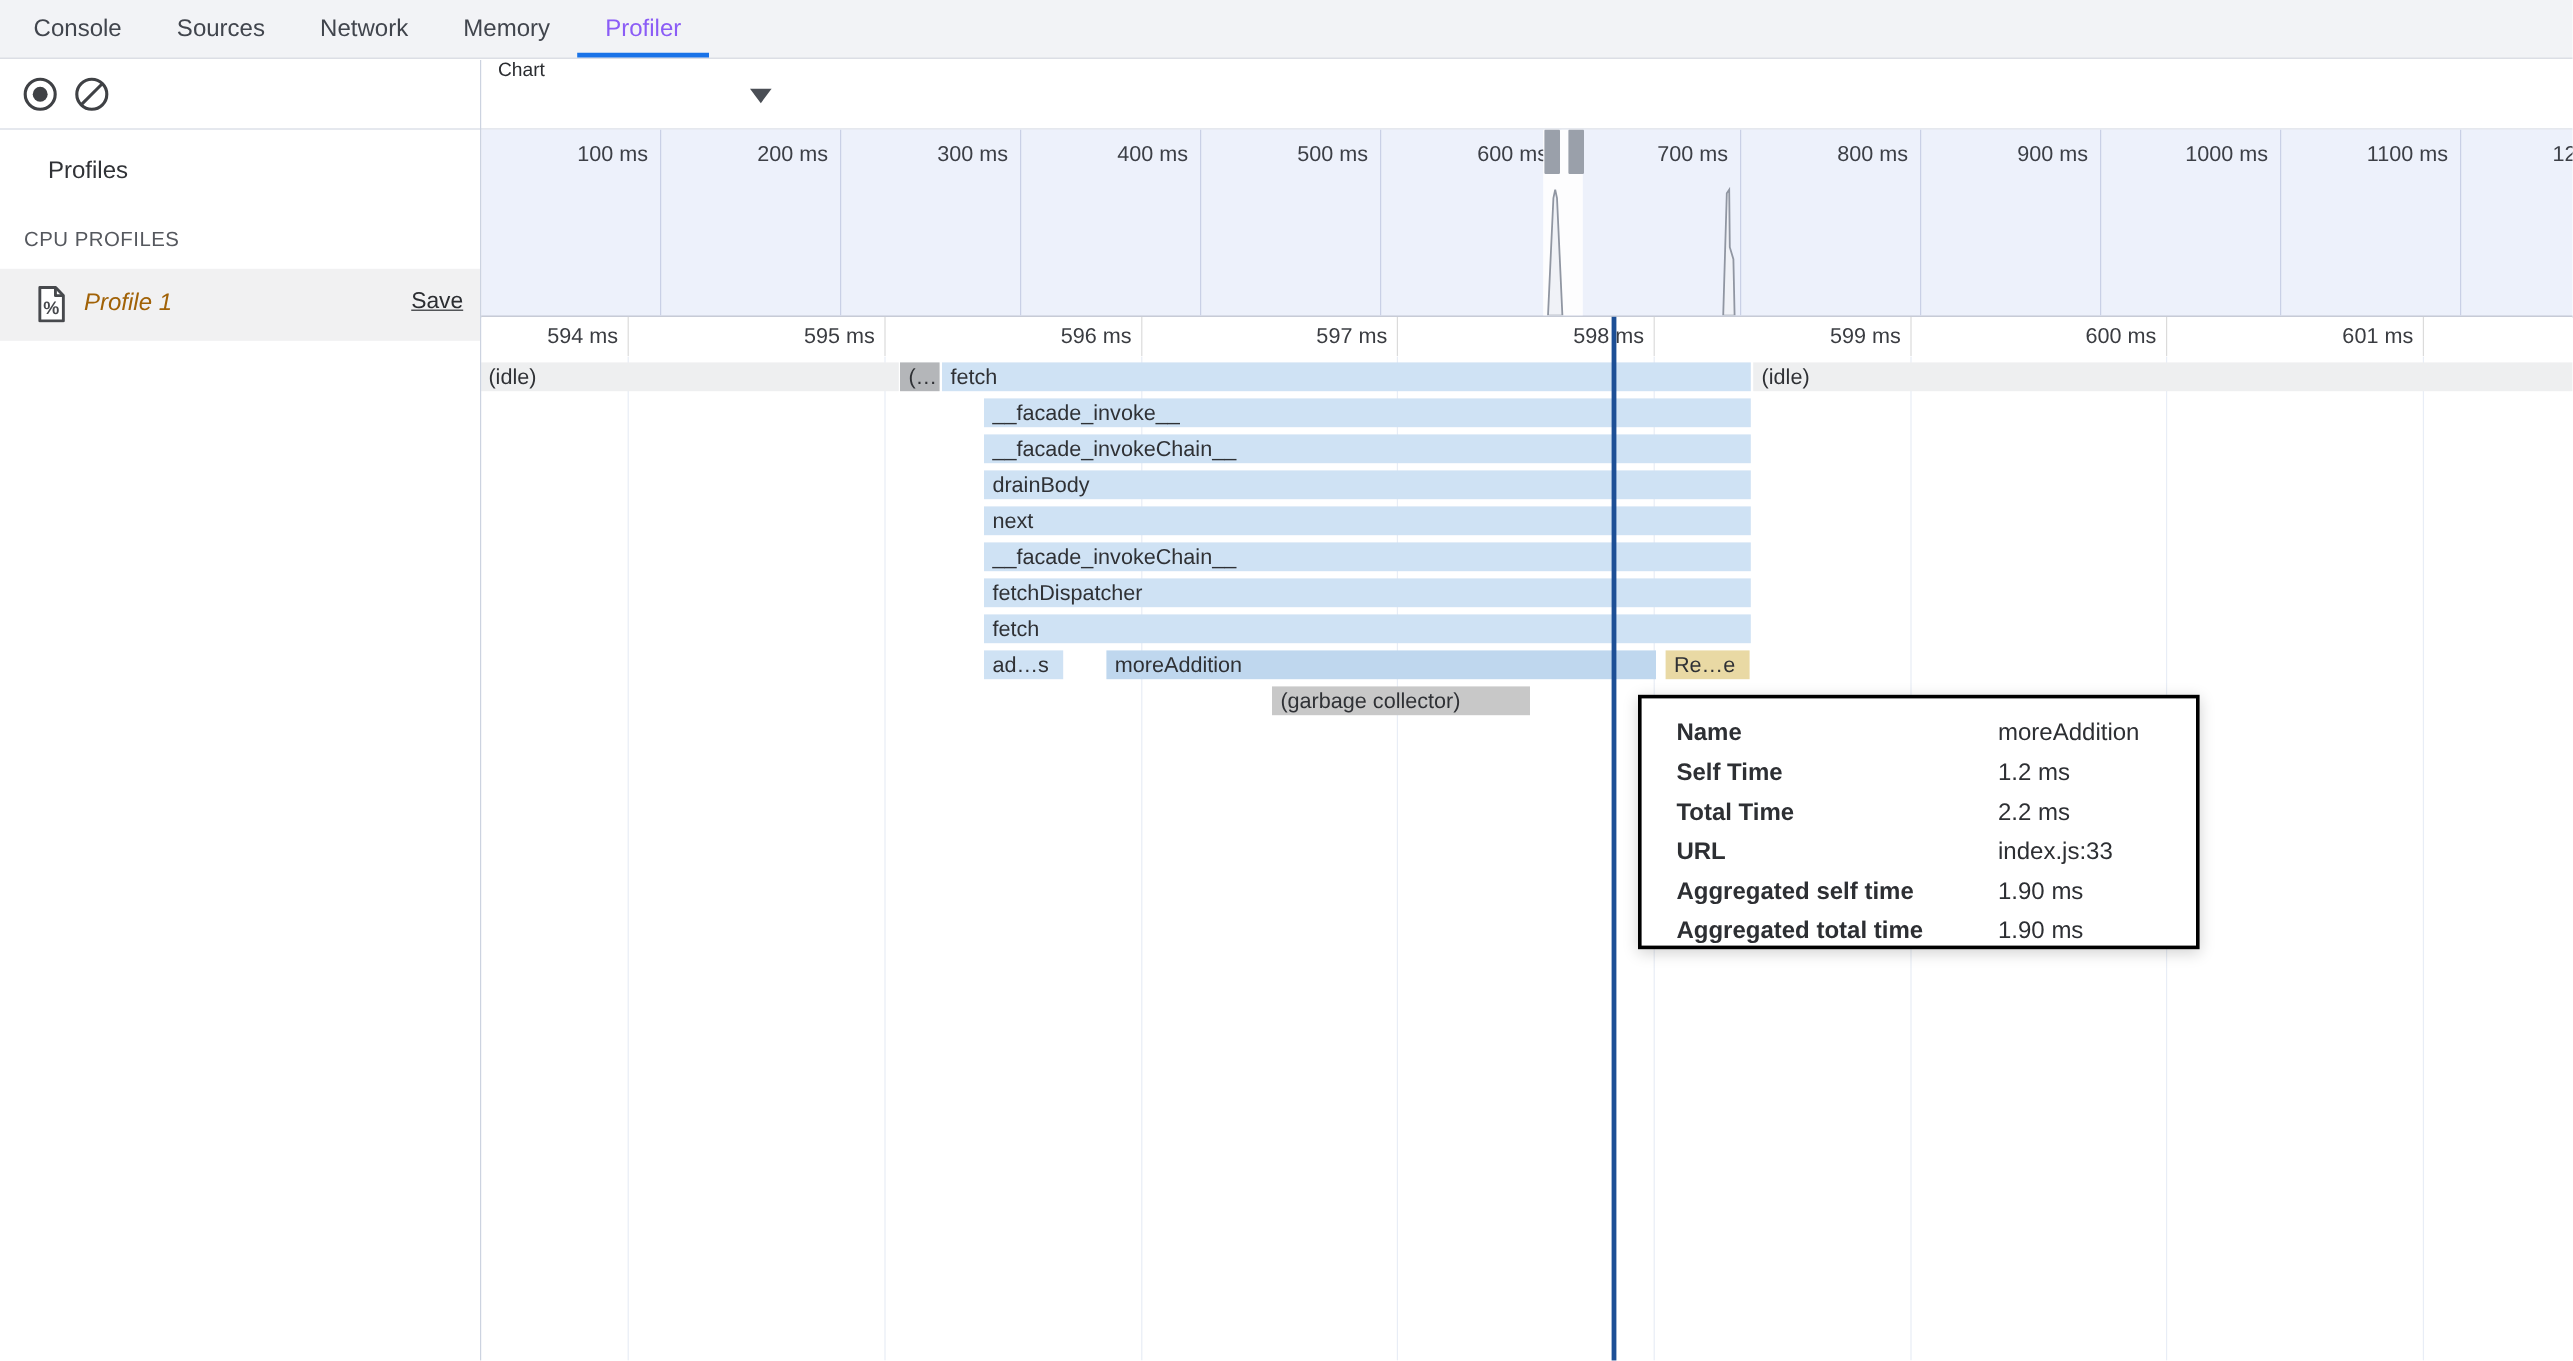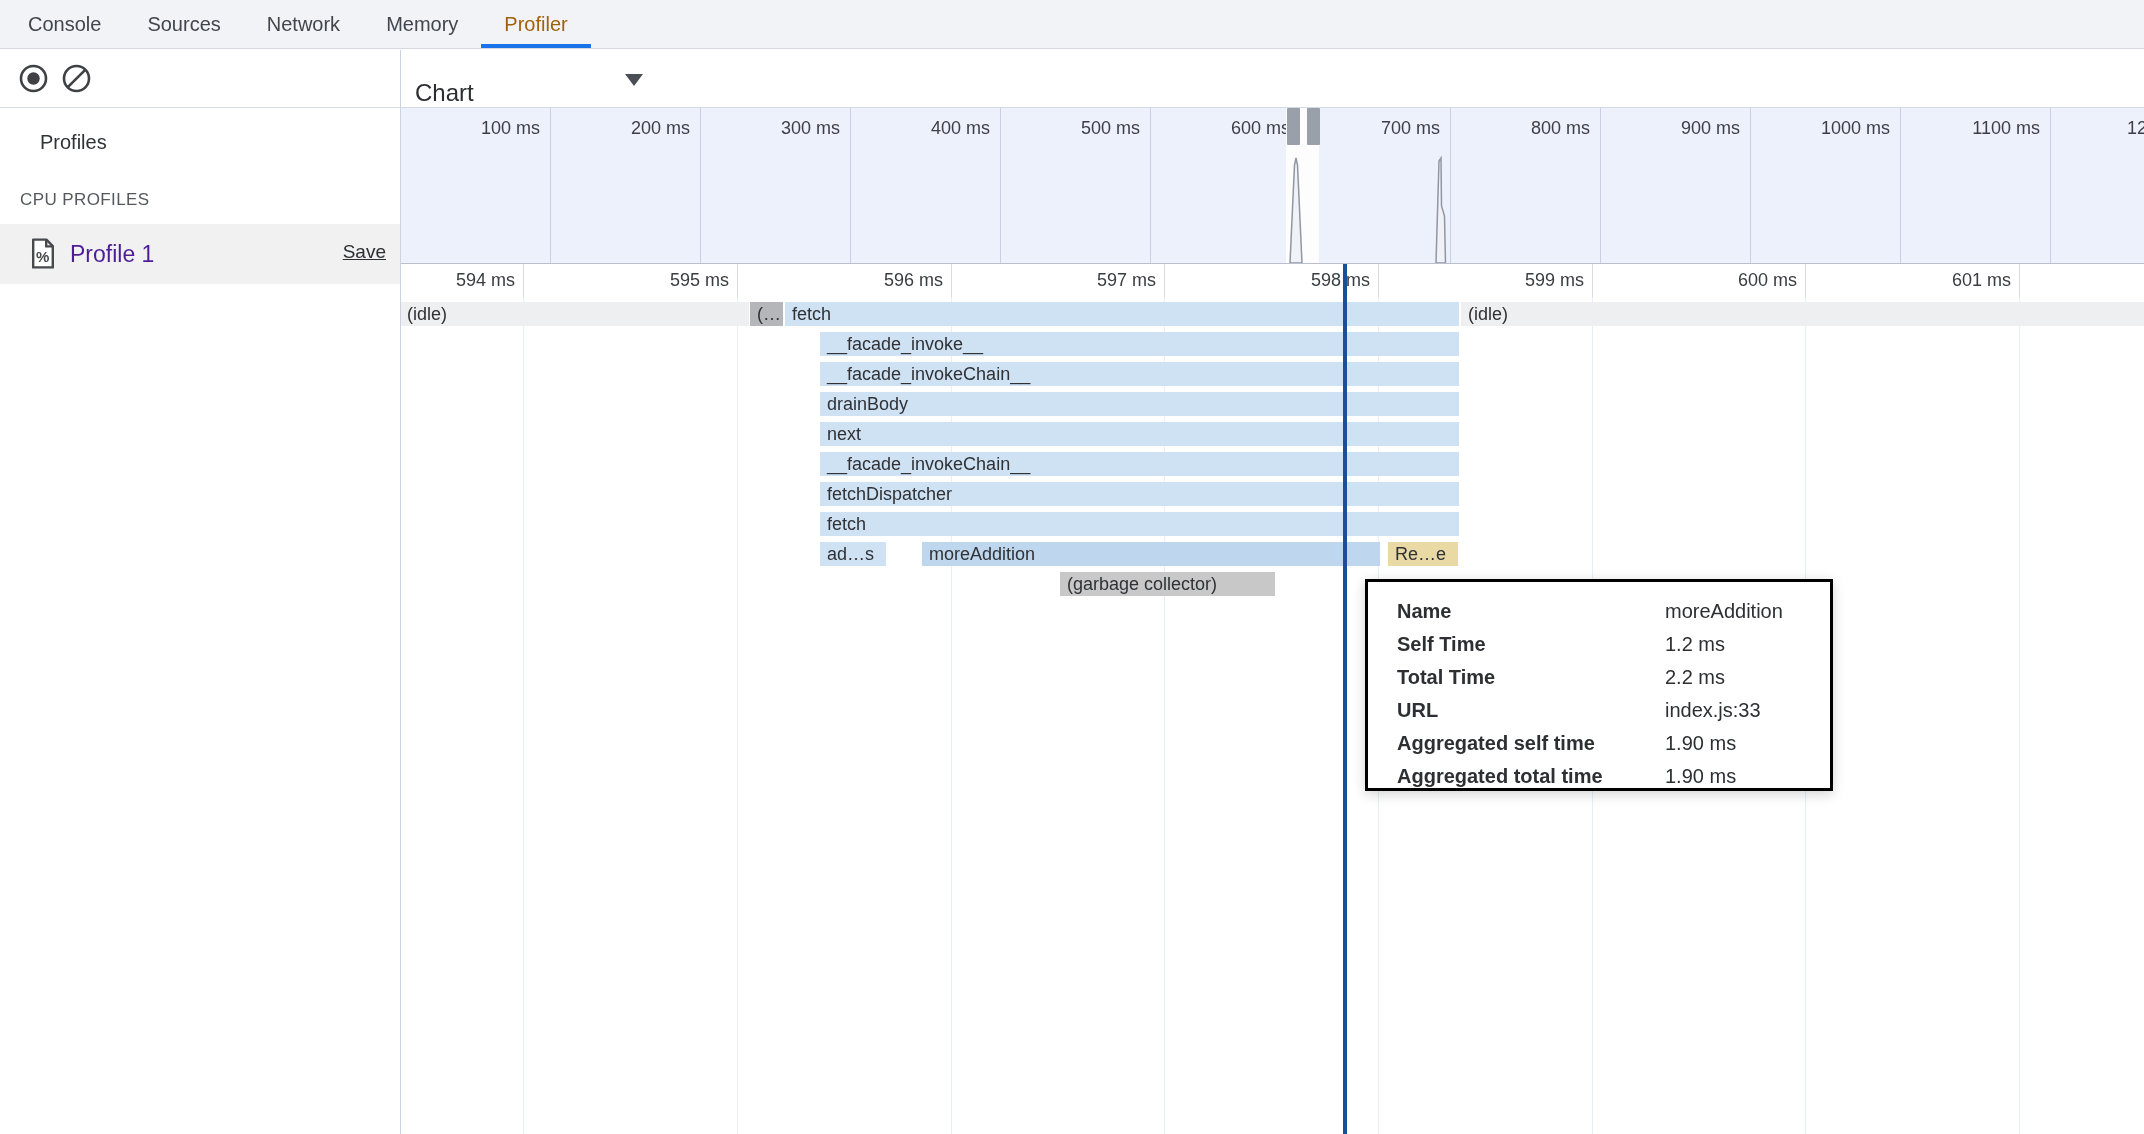--- a/index.html
+++ b/index.html
@@ -2,35 +2,35 @@
 <html><head>
 <meta charset="utf-8">
 <style>
   html,body{margin:0;padding:0;background:#fff;}
   .screen{position:relative;width:2144px;height:1134px;overflow:hidden;
     font-family:"Liberation Sans",sans-serif;color:#303236;background:#fff;}
   
   .tabbar{position:absolute;left:0;top:0;width:2144px;height:49px;background:#f2f3f6;
     border-bottom:1px solid #d6d9e0;display:flex;align-items:stretch;padding-left:5px;box-sizing:border-box;}
   .tab{display:flex;align-items:center;padding:0 23px;font-size:20px;color:#41454d;cursor:default;}
-  .tab.active{color:#a16207;box-shadow:inset 0 -4px 0 #1a73e8;}
+  .tab.active{color:#8b5cf6;box-shadow:inset 0 -4px 0 #1a73e8;}
   
   .toolbar{position:absolute;left:0;top:50px;width:2144px;height:57px;background:#fff;border-bottom:1px solid #d4d9e3;}
   .tool-btn{position:absolute;top:13px;width:31px;height:31px;}
   
   .vdivider{position:absolute;left:400px;top:50px;width:1px;height:1084px;background:#ccd3e0;z-index:6;}
   
   .sb-heading{position:absolute;left:40px;top:131px;font-size:20px;color:#303236;}
   .sb-section{position:absolute;left:20px;top:190px;font-size:17px;letter-spacing:.4px;color:#55585e;}
   .profile-row{position:absolute;left:0;top:224px;width:400px;height:60px;background:#f1f1f2;}
-  .profile-name{position:absolute;left:70px;top:17px;font-size:23px;color:#4c1d95;}
+  .profile-name{position:absolute;left:70px;top:17px;font-size:20px;color:#a16207;font-style:italic;}
   .profile-icon{position:absolute;left:31px;top:14px;}
   .save-link{position:absolute;right:14px;top:17px;font-size:19px;color:#2c2e32;text-decoration:underline;cursor:pointer;}
   
-  .chart-select{position:absolute;left:415px;top:50px;height:57px;display:flex;align-items:flex-end;font-size:24px;color:#2b2d31;cursor:pointer;}
+  .chart-select{position:absolute;left:415px;top:50px;height:57px;display:flex;align-items:flex-start;font-size:16px;color:#2b2d31;cursor:pointer;}
   .caret{position:absolute;left:210px;top:24px;width:0;height:0;border-left:9px solid transparent;border-right:9px solid transparent;border-top:12px solid #4a4e55;}
   
   .overview{position:absolute;left:401px;top:108px;width:1743px;height:155px;background:#edf1fb;
     border-bottom:2px solid #b9bfcc;overflow:hidden;}
   .ov-divider{position:absolute;top:0;width:1px;height:155px;background:#c9d0e6;}
   .ov-label{position:absolute;top:10px;font-size:18px;color:#3c3f46;white-space:nowrap;}
   .ov-selection{position:absolute;top:0;height:155px;background:#fdfdfe;}
   .ov-handle{position:absolute;top:0;width:13px;height:37px;background:#9aa0aa;border-radius:1px;}
   .ov-spikes{position:absolute;left:0;top:0;}
   

